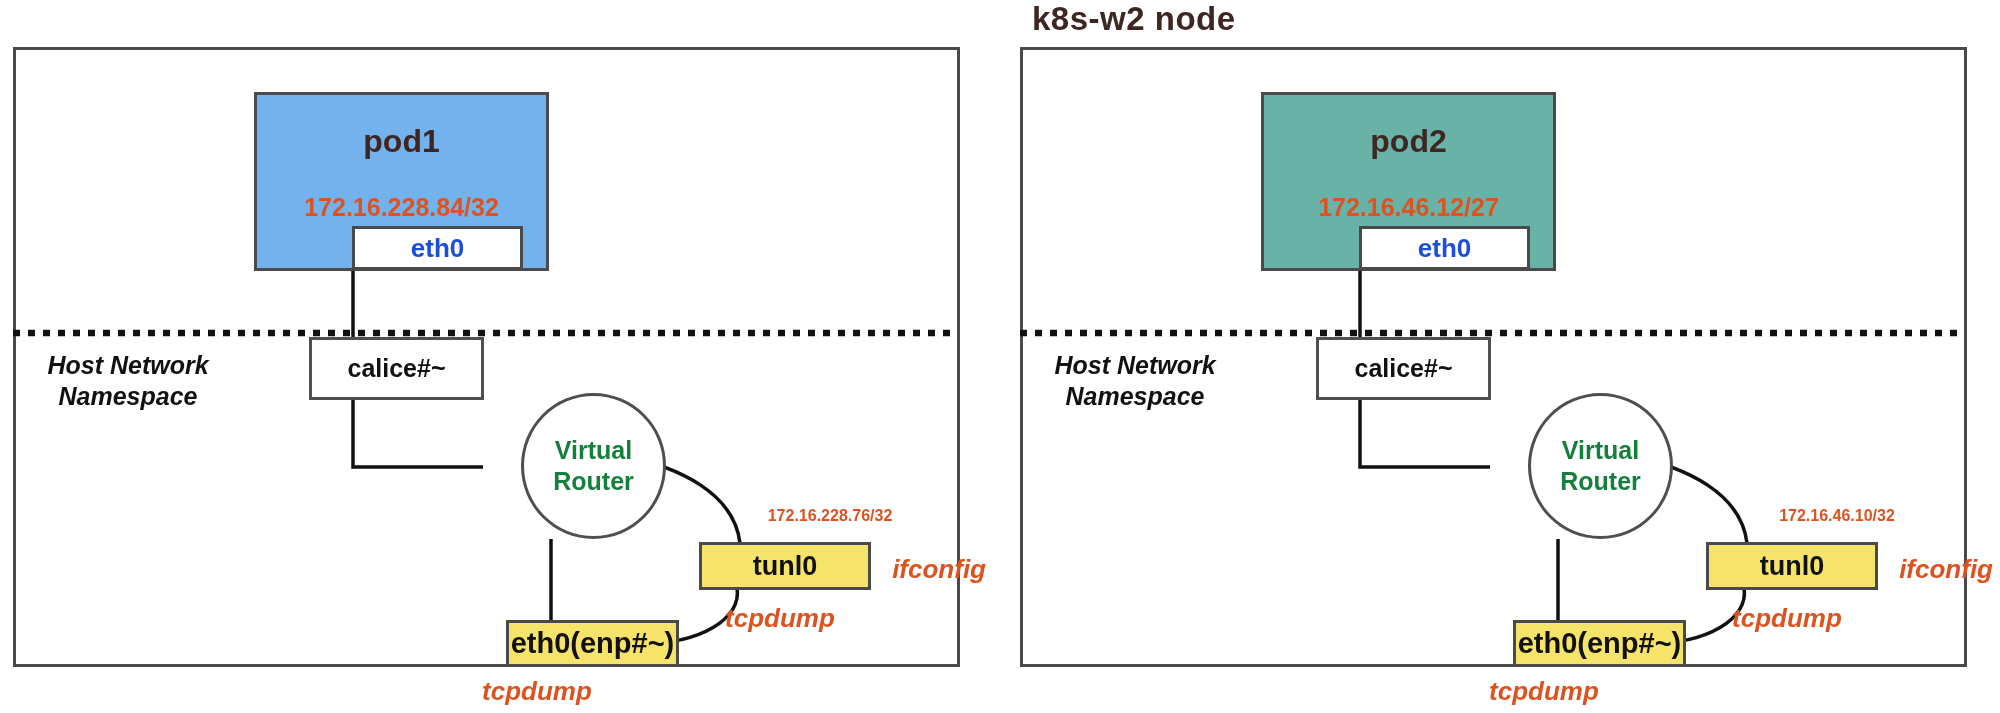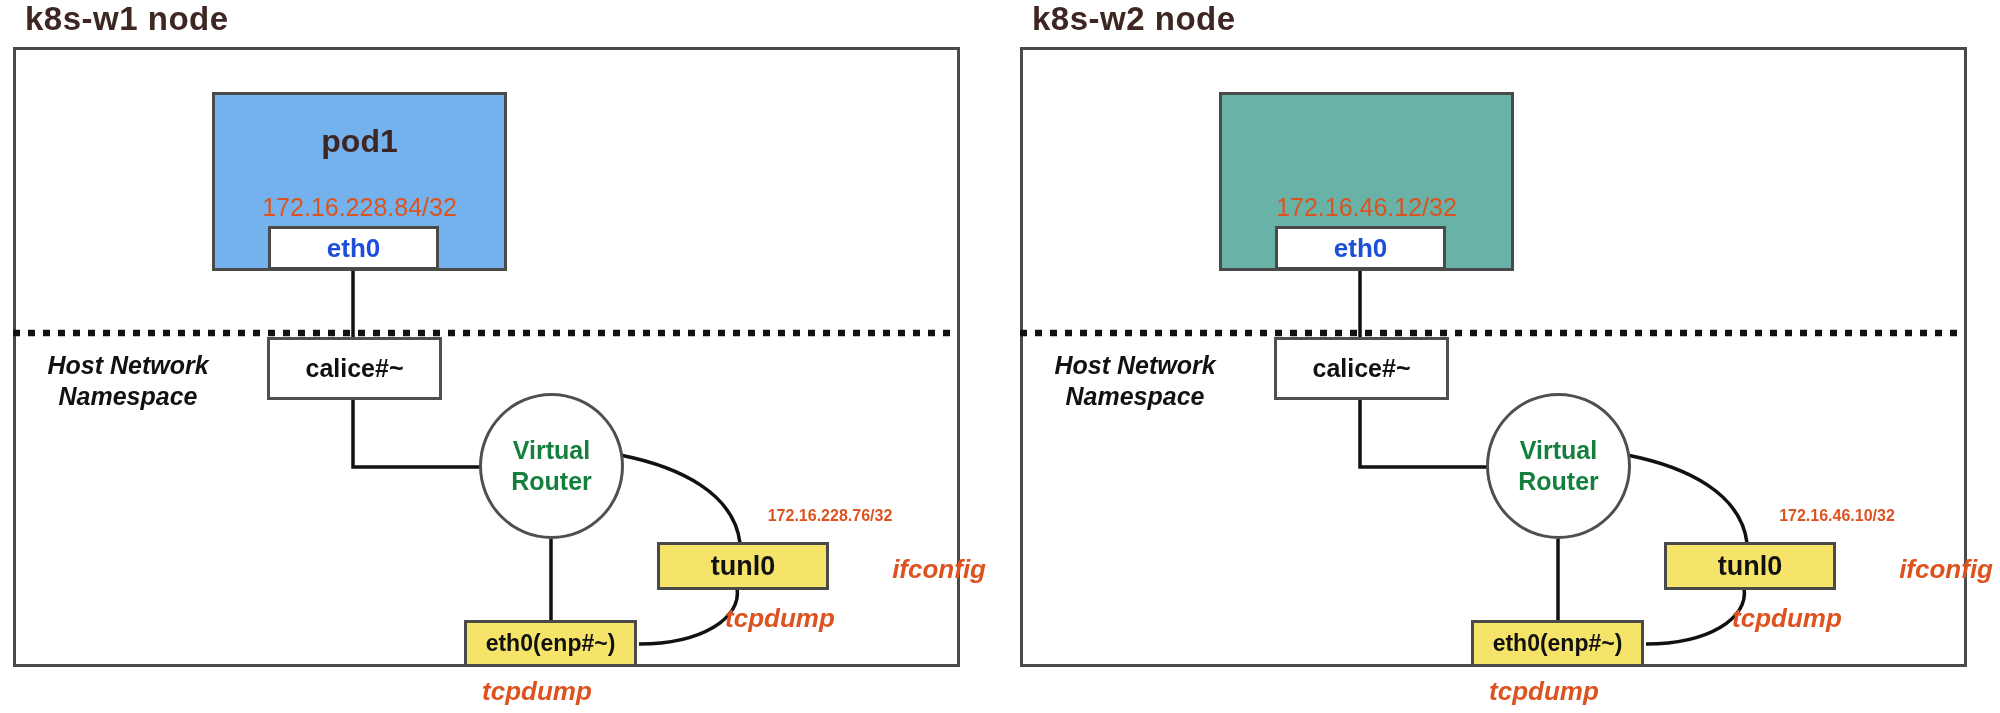--- a/index.html
+++ b/index.html
@@ -14,33 +14,33 @@
     position:absolute;left:12px;top:0px;font-size:33px;font-weight:bold;
     color:#3E2723;letter-spacing:0.5px;white-space:nowrap;
   }
   .panel{
     position:absolute;left:0;top:47px;width:947px;height:620px;
     border:3px solid #4a4a4a;background:#ffffff;box-sizing:border-box;
   }
   .wires{position:absolute;left:0;top:0;width:941px;height:660px;overflow:visible;}
   .box{
     position:absolute;box-sizing:border-box;display:flex;align-items:center;
-    justify-content:center;text-align:center;
+    justify-content:center;text-align:center;margin-left:42px;
   }
   .pod{
     left:196px;top:42px;width:295px;height:179px;
     border:3px solid #4a4a4a;display:block;
   }
   .pod-name{
     position:absolute;left:0;right:0;top:28px;text-align:center;
     font-size:32px;font-weight:bold;color:#3E2723;
   }
   .pod-ip{
     position:absolute;left:0;right:0;top:98px;text-align:center;
-    font-size:25px;font-weight:normal;
+    font-size:25px;font-weight:bold;
   }
   .pod-eth{
     position:absolute;left:53px;top:131px;width:171px;height:44px;
     background:#ffffff;border:3px solid #4a4a4a;
     font-size:26px;font-weight:bold;color:#1d4ed8;
   }
   .calice{
     left:251px;top:287px;width:175px;height:63px;background:#ffffff;
     border:3px solid #4f4f4f;font-size:25px;font-weight:bold;color:#111;
   }
@@ -53,21 +53,21 @@
     background:#ffffff;border:3px solid #4f4f4f;
     font-size:25px;font-weight:bold;color:#15803d;line-height:1.25;
   }
   .router span{display:block;width:100px;}
   .tunl{
     left:641px;top:492px;width:172px;height:48px;
     border:3px solid #4a4a4a;font-size:27px;font-weight:bold;color:#111;
   }
   .nic{
     left:448px;top:570px;width:173px;height:47px;
-    border:3px solid #4a4a4a;font-size:23px;font-weight:bold;color:#111;z-index:3;
+    border:3px solid #4a4a4a;font-size:29px;font-weight:bold;color:#111;z-index:3;
   }
   .orange{color:#DD5320;}
   .tun-ip{
     position:absolute;left:684px;top:457px;width:260px;text-align:center;
     font-size:16px;font-weight:bold;white-space:nowrap;
   }
   .ifconfig{
     position:absolute;left:770px;top:504px;width:200px;text-align:right;
     font-size:26px;font-weight:bold;font-style:italic;
   }
@@ -79,21 +79,20 @@
     position:absolute;left:421px;top:626px;width:200px;text-align:center;
     font-size:26px;font-weight:bold;font-style:italic;
   }
 </style>
 </head>
 <body>
 
 <div class="canvas">
 
   <section class="node n0">
-    <div class="node-title">k8s-w1 node</div>
     <div class="panel">
       <svg class="wires" viewBox="0 0 941 660" xmlns="http://www.w3.org/2000/svg">
         <line x1="337" y1="219" x2="337" y2="291" stroke="#111" stroke-width="3.5"></line>
         <line x1="-3" y1="283" x2="938" y2="283" stroke="#111" stroke-width="6.5" stroke-dasharray="7 8"></line>
         <path d="M 337 333 L 337 417 L 467 417" fill="none" stroke="#111" stroke-width="3.5"></path>
         <line x1="535" y1="489" x2="535" y2="573" stroke="#111" stroke-width="3.5"></line>
         <path d="M 604 405 C 665 417, 718 444, 724 493" fill="none" stroke="#111" stroke-width="3.5"></path>
         <path d="M 721 538 C 726 568, 686 594, 623 594" fill="none" stroke="#111" stroke-width="3.5"></path>
       </svg>
 
@@ -127,21 +126,22 @@
       <svg class="wires" viewBox="0 0 941 660" xmlns="http://www.w3.org/2000/svg">
         <line x1="337" y1="219" x2="337" y2="291" stroke="#111" stroke-width="3.5"></line>
         <line x1="-3" y1="283" x2="938" y2="283" stroke="#111" stroke-width="6.5" stroke-dasharray="7 8"></line>
         <path d="M 337 333 L 337 417 L 467 417" fill="none" stroke="#111" stroke-width="3.5"></path>
         <line x1="535" y1="489" x2="535" y2="573" stroke="#111" stroke-width="3.5"></line>
         <path d="M 604 405 C 665 417, 718 444, 724 493" fill="none" stroke="#111" stroke-width="3.5"></path>
         <path d="M 721 538 C 726 568, 686 594, 623 594" fill="none" stroke="#111" stroke-width="3.5"></path>
       </svg>
 
       <div class="box pod" style="background: rgb(104, 178, 168);">
-        <div class="pod-ip orange">172.16.46.12/32</div>
+        <div class="pod-name">pod2</div>
+        <div class="pod-ip orange">172.16.46.12/27</div>
         <div class="box pod-eth">eth0</div>
       </div>
 
       <div class="hostns">Host Network Namespace</div>
 
       <div class="box calice">calice#~</div>
 
       <div class="box router">
         <span>Virtual Router</span>
       </div>

